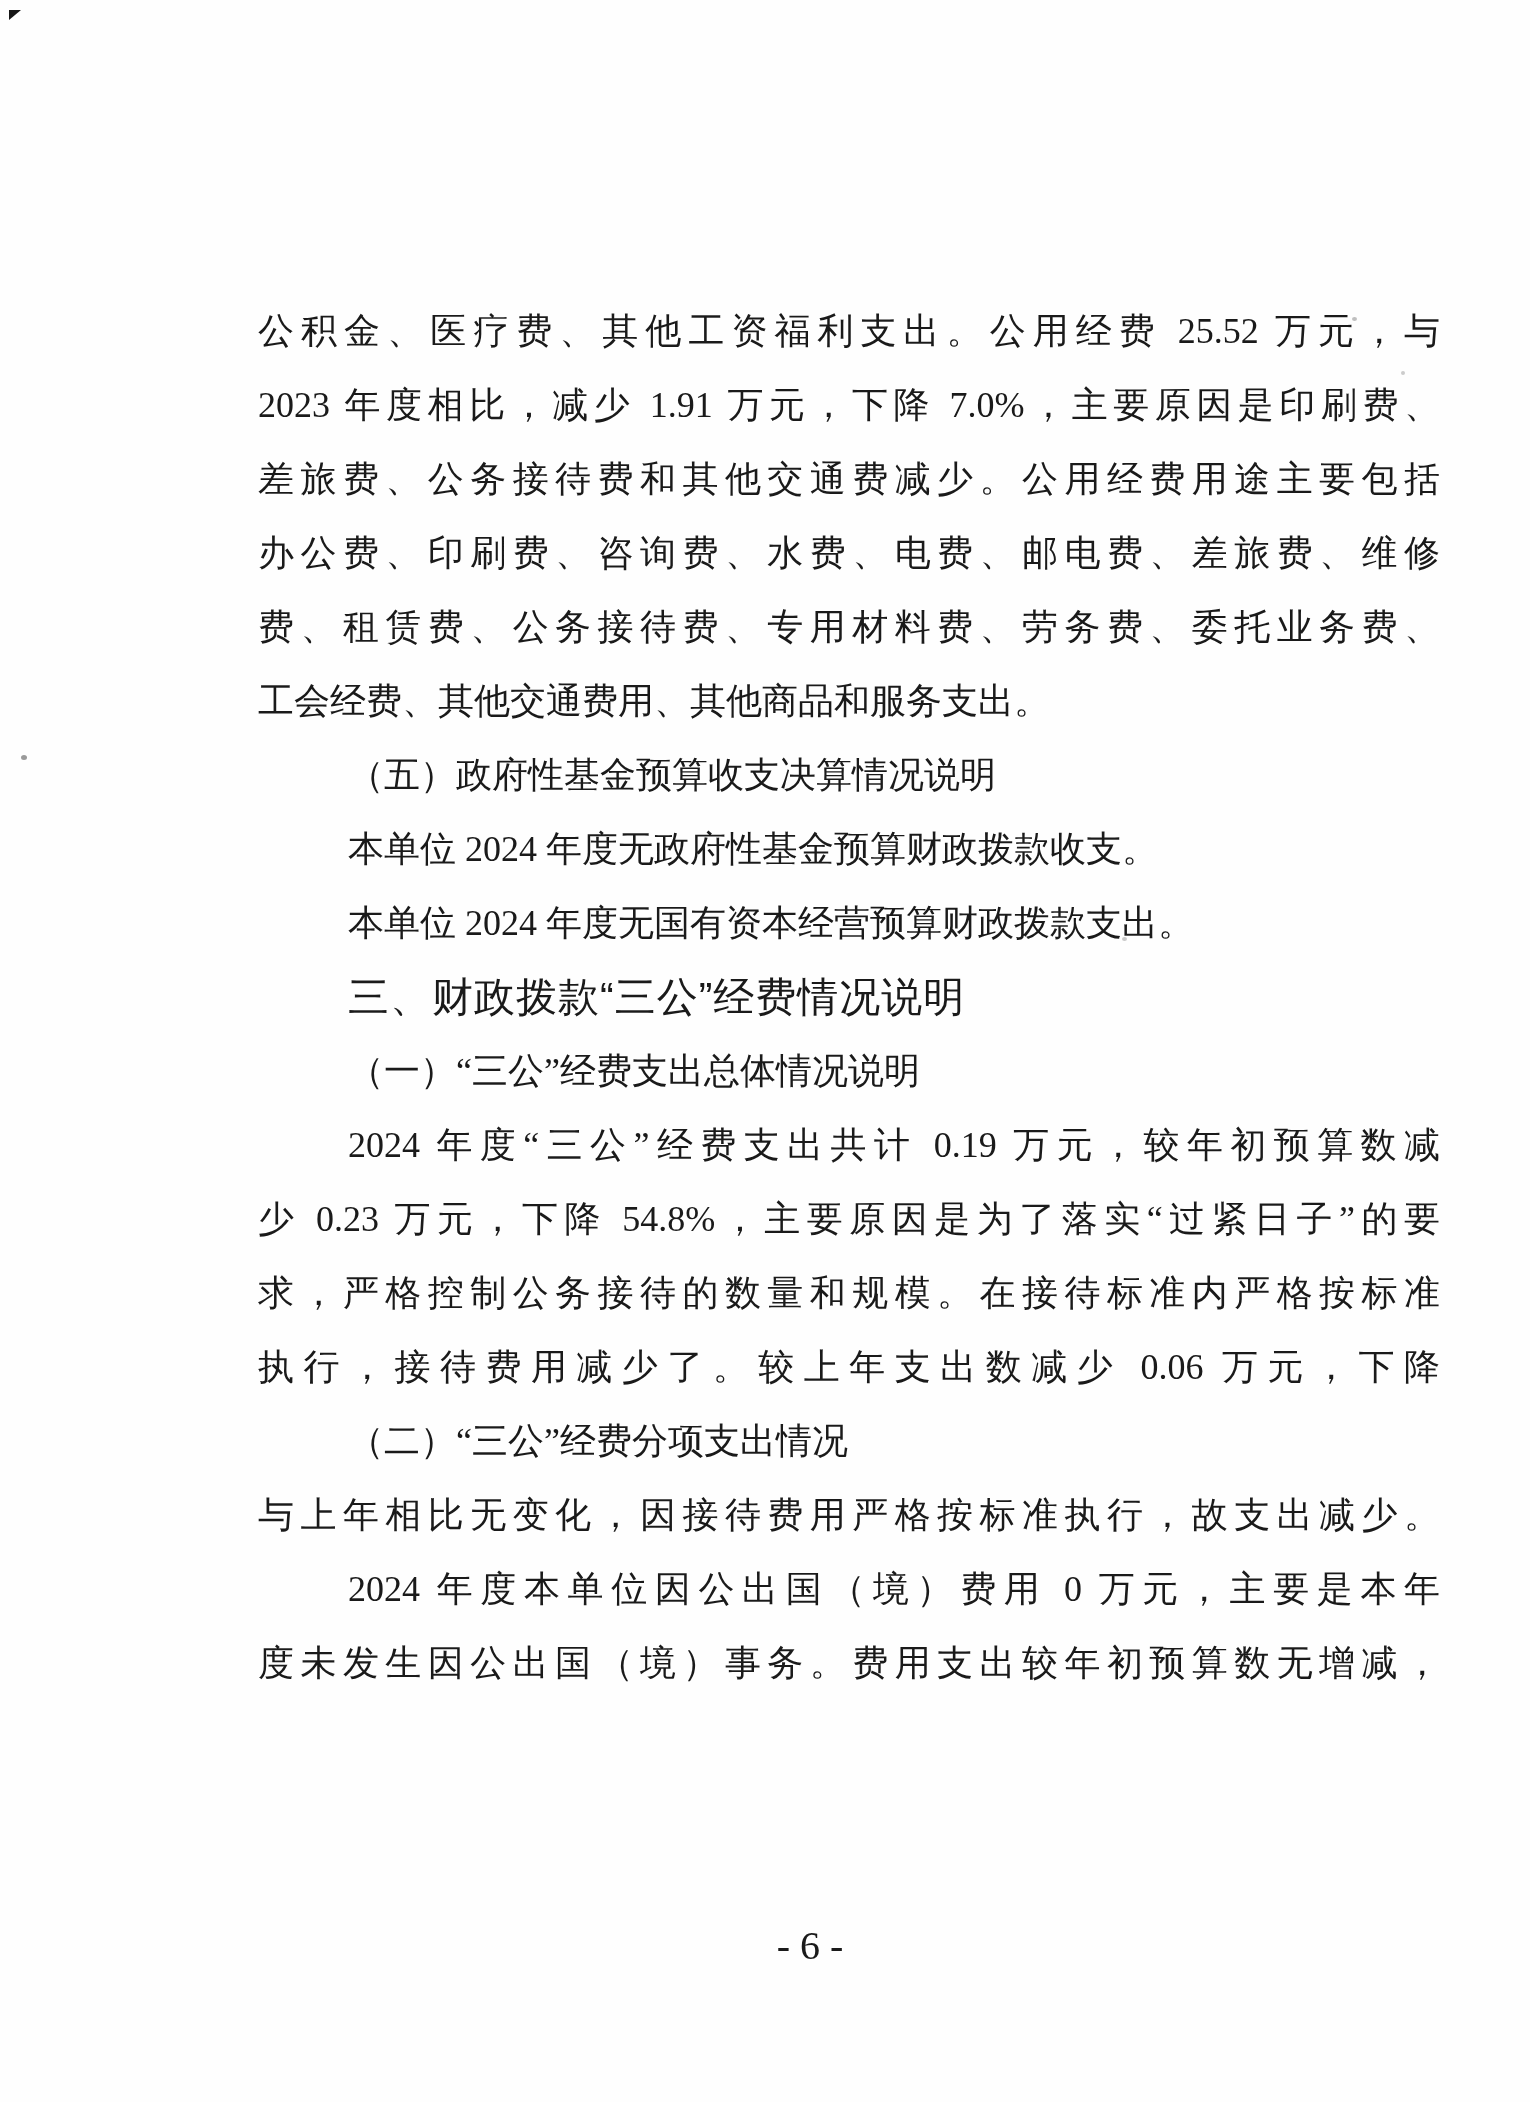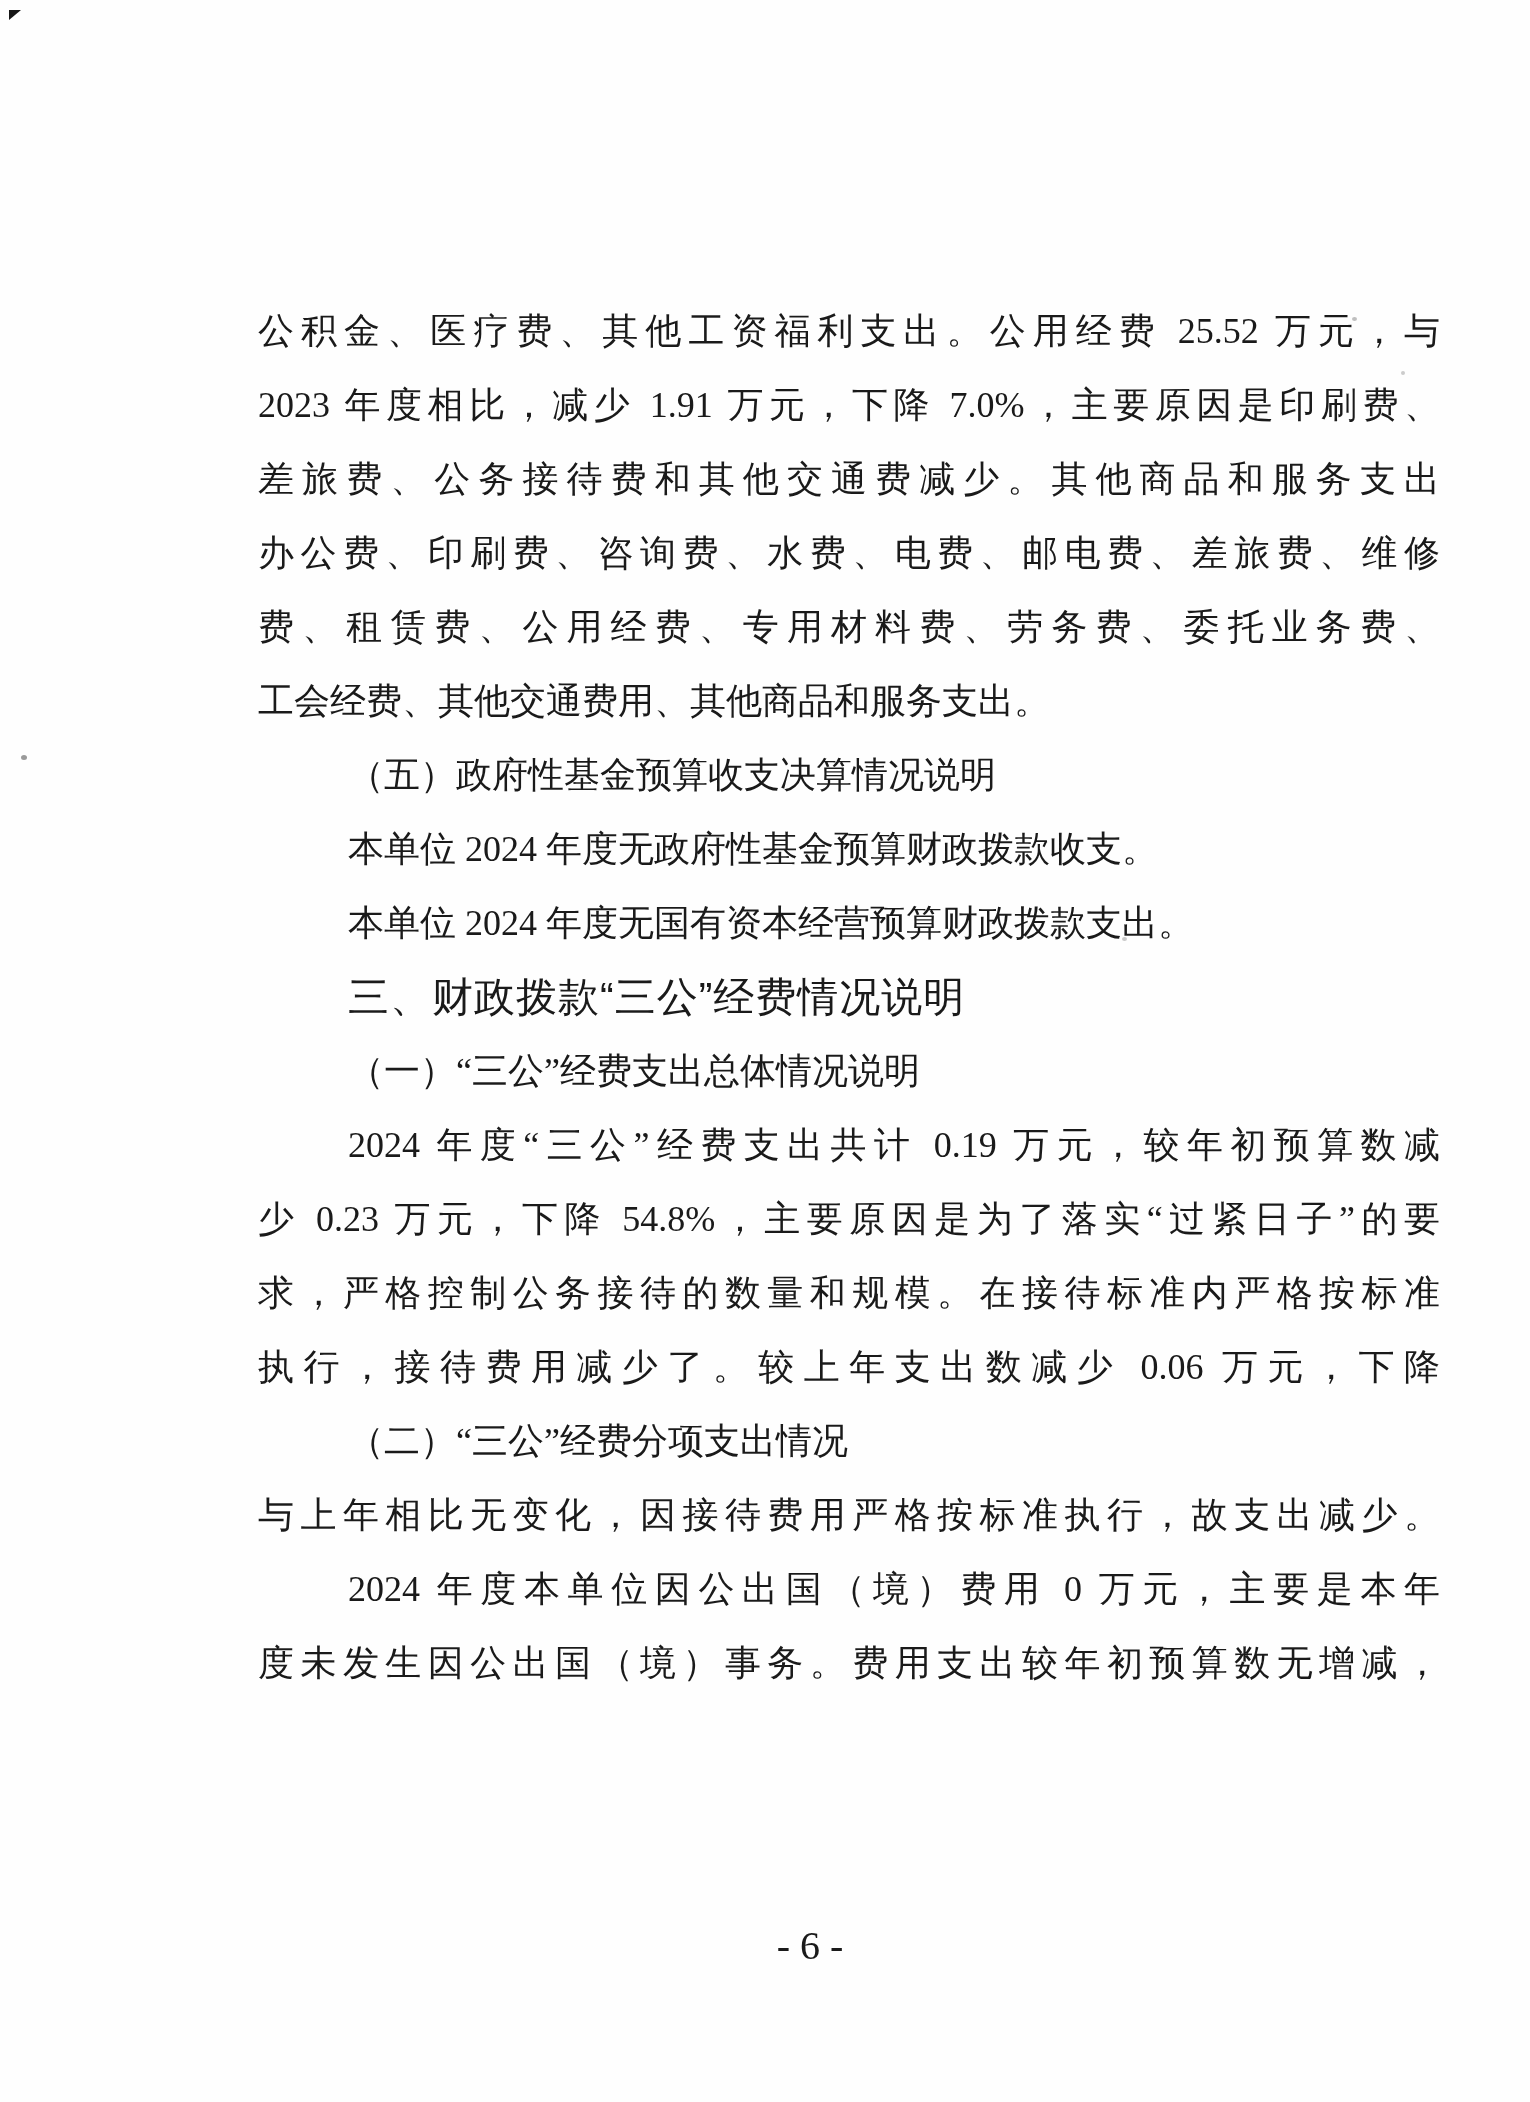--- a/index.html
+++ b/index.html
@@ -94,23 +94,23 @@
 <div class="page">
   <div class="speck-corner"></div>
   <div class="speck speck-left"></div>
   <div class="speck speck-r1"></div>
   <div class="speck speck-r2"></div>
   <div class="speck speck-mid"></div>
 
   <div class="doc-body" id="doc-body">
       <div class="line justify">公积金、医疗费、其他工资福利支出。公用经费 25.52 万元，与</div>
       <div class="line justify">2023 年度相比，减少 1.91 万元，下降 7.0%，主要原因是印刷费、</div>
-      <div class="line justify">差旅费、公务接待费和其他交通费减少。其他商品和服务支出</div>
+      <div class="line justify">差旅费、公务接待费和其他交通费减少。公用经费用途主要包括</div>
       <div class="line justify">办公费、印刷费、咨询费、水费、电费、邮电费、差旅费、维修</div>
-      <div class="line justify">费、租赁费、公用经费、专用材料费、劳务费、委托业务费、</div>
+      <div class="line justify">费、租赁费、公务接待费、专用材料费、劳务费、委托业务费、</div>
       <div class="line">工会经费、其他交通费用、其他商品和服务支出。</div>
       <div class="line indent">（五）政府性基金预算收支决算情况说明</div>
       <div class="line indent">本单位 2024 年度无政府性基金预算财政拨款收支。</div>
       <div class="line indent">本单位 2024 年度无国有资本经营预算财政拨款支出。</div>
       <div class="line indent bold-heading">三、财政拨款“三公”经费情况说明</div>
       <div class="line indent">（一）“三公”经费支出总体情况说明</div>
       <div class="line justify indent">2024 年度“三公”经费支出共计 0.19 万元，较年初预算数减</div>
       <div class="line justify">少 0.23 万元，下降 54.8%，主要原因是为了落实“过紧日子”的要</div>
       <div class="line justify">求，严格控制公务接待的数量和规模。在接待标准内严格按标准</div>
       <div class="line justify">执行，接待费用减少了。较上年支出数减少 0.06 万元，下降</div>

